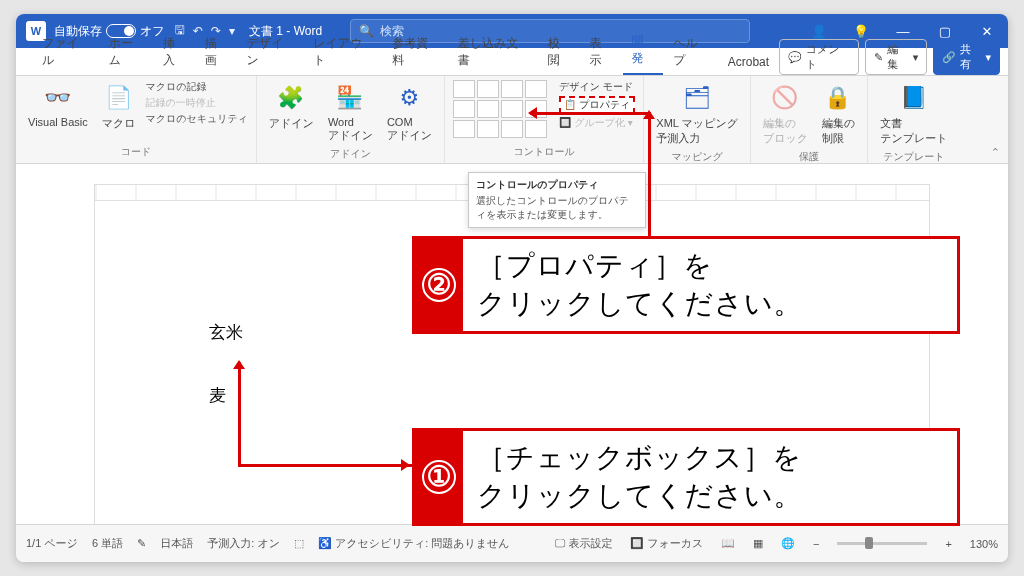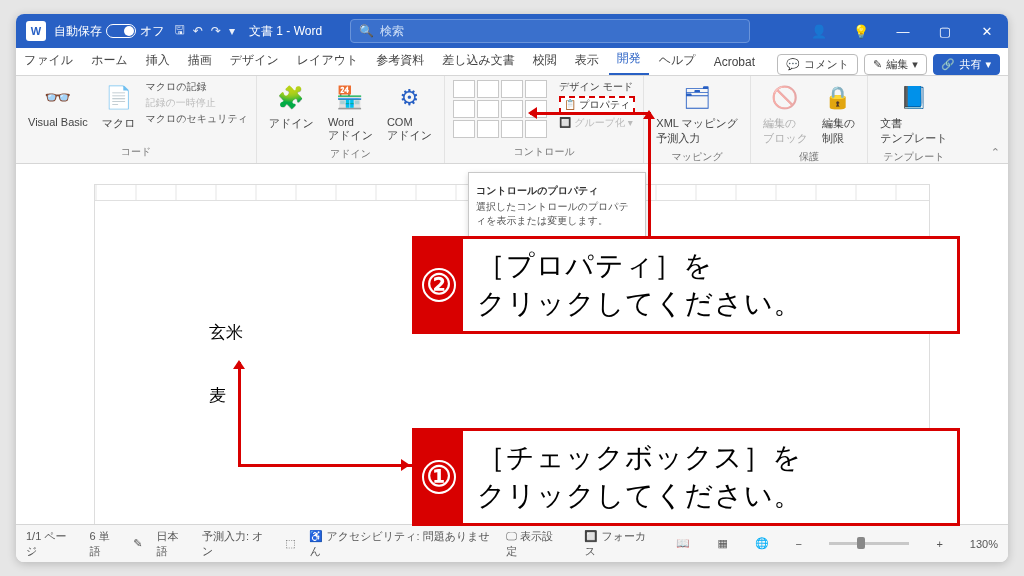--- a/index.html
+++ b/index.html
@@ -9,21 +9,21 @@
   .titlebar .app-icon { width:20px; height:20px; background:#fff; color:#2860c4; border-radius:3px; display:flex; align-items:center; justify-content:center; font-size:11px; font-weight:bold; margin:0 8px 0 10px;}
   .titlebar .autosave { display:flex; align-items:center; gap:4px; }
   .toggle { width:30px; height:14px; border:1px solid #fff; border-radius:8px; position:relative;}
   .toggle::after{content:"";width:10px;height:10px;background:#fff;border-radius:50%;position:absolute;right:1px;top:1px;}
   .qat { display:flex; gap:8px; margin-left:10px; align-items:center;}
   .qat span { opacity:.9;}
   .doc-title { margin-left:14px; }
   .search { margin-left:28px; width:400px; height:24px; background:#3a70cc; border:1px solid #6a94da; border-radius:4px; display:flex; align-items:center; padding:0 8px; color:#cfe0f7; font-size:12px; gap:6px;}
   .winbtns { margin-left:auto; display:flex; align-items:center;}
   .winbtns div{ width:42px; height:34px; display:flex; align-items:center; justify-content:center; font-size:13px;}
-  .tabs { height:28px; background:#fff; display:flex; align-items:flex-end; font-size:12px; color:#444; border-bottom:1px solid #d6d6d6; padding-left:0; gap:2px;}
+  .tabs { height:28px; background:#fff; display:flex; align-items:flex-end; font-size:12px; color:#444; border-bottom:1px solid #d6d6d6; padding-left:18px; gap:2px;}
   .tabs .tab{ padding:6px 8px; cursor:pointer;}
   .tabs .tab.active{ color:#2860c4; border-bottom:2px solid #2860c4; font-weight:500;}
   .tabs .right{margin-left:auto; display:flex; gap:6px; padding-right:8px; align-items:center;}
   .pill{border:1px solid #bbb; border-radius:4px; padding:2px 8px; font-size:11px; display:flex; align-items:center; gap:4px;}
   .pill.blue{background:#2860c4;color:#fff;border-color:#2860c4;}
   .ribbon { background:#f6f6f6; height:88px; display:flex; border-bottom:1px solid #d6d6d6; font-size:11px; color:#444; position:relative;}
   .group{ display:flex; flex-direction:column; align-items:center; padding:4px 8px; border-right:1px solid #e3e3e3;}
   .group .row{ display:flex; gap:6px; align-items:flex-start;}
   .group .label{ margin-top:auto; color:#777; font-size:10px; padding-top:2px;}
   .btn-big{ display:flex; flex-direction:column; align-items:center; gap:2px; padding:2px 4px;}
@@ -35,33 +35,33 @@
   .ctrl-side span{ white-space:nowrap; }
   .properties-hl{ border:2.5px dashed #d80000; padding:0 3px; color:#333; background:#fff;}
   .ribbon .collapse{position:absolute; right:8px; bottom:4px; color:#888; font-size:11px;}
   .doc-area{ position:absolute; left:78px; top:170px; width:836px; height:360px; background:#fff; border:1px solid #ddd;}
   .ruler{height:16px;background:repeating-linear-gradient(90deg,#f2f2f2 0 2px,transparent 2px 40px);border-bottom:1px solid #e0e0e0;}
   .doc-content{ padding:120px 0 0 114px; font-size:17px; color:#000; font-family:"Yu Mincho","MS Mincho",serif;}
   .checkbox-hl{ display:inline-block; border:3px dashed #d80000; padding:4px 2px 30px 2px; line-height:1; margin-bottom:20px;}
   .cb{ display:inline-block; width:13px; height:13px; border:1.5px solid #333; margin-right:6px; vertical-align:-1px; background:#fff;}
   .cb-wrap{ border:1px solid #bfcfe8; padding:1px 2px; display:inline-block; background:#f2f6fc;}
   .line{ margin-bottom:40px;}
-  .tooltip{ position:absolute; left:452px; top:158px; width:178px; background:#fff; border:1px solid #c8c8c8; box-shadow:0 2px 6px rgba(0,0,0,.15); font-size:10px; color:#555; padding:11px 7px; z-index:5;}
+  .tooltip{ position:absolute; left:452px; top:158px; width:178px; background:#fff; border:1px solid #c8c8c8; box-shadow:0 2px 6px rgba(0,0,0,.15); font-size:10px; color:#555; padding:5px 7px; z-index:5;}
   .tooltip .tt{ font-weight:600; color:#333; margin-bottom:2px;}
   .callout{ position:absolute; border:3px solid #d80000; background:#fff; display:flex; align-items:flex-start; z-index:6;}
   .callout .num{ width:48px; align-self:stretch; background:#d80000; color:#fff; display:flex; align-items:center; justify-content:center; font-size:28px; font-weight:bold;}
   .callout .num span{ display:inline-flex; width:34px; height:34px; border:2.5px solid #fff; border-radius:50%; align-items:center; justify-content:center;}
   .callout .txt{ padding:8px 14px; font-size:28px; color:#000; font-family:"MS Gothic","Yu Gothic",monospace; line-height:1.35; letter-spacing:1px; white-space:pre;}
   .arrow-v{ position:absolute; width:3px; background:#d80000; z-index:4;}
   .arrow-v::before{content:"";position:absolute;top:-8px;left:-5px;border:6px solid transparent;border-bottom:9px solid #d80000;}
   .arrow-h{ position:absolute; height:3px; background:#d80000; z-index:4;}
   .arrow-h::after{content:"";position:absolute;right:-2px;top:-5px;border:6px solid transparent;border-left:9px solid #d80000;}
   .arrow-h.rev::after{left:-2px;right:auto;border-left:none;border-right:9px solid #d80000;}
   .statusbar{ position:absolute; bottom:0; left:0; right:0; height:38px; background:#f6f6f6; border-top:1px solid #d6d6d6; display:flex; align-items:center; font-size:11px; color:#555; padding:0 10px; gap:14px;}
-  .statusbar .right{ margin-left:auto; display:flex; align-items:center; gap:27px;}
+  .statusbar .right{ margin-left:auto; display:flex; align-items:center; gap:18px;}
   .zoom-slider{ width:90px; height:3px; background:#c8c8c8; position:relative;}
   .zoom-slider::after{content:"";width:8px;height:12px;background:#888;position:absolute;left:28px;top:-5px;border-radius:2px;}
 </style>
 </head>
 <body>
 
 <div class="window">
 
   <div class="titlebar">
     <div class="app-icon">W</div>

